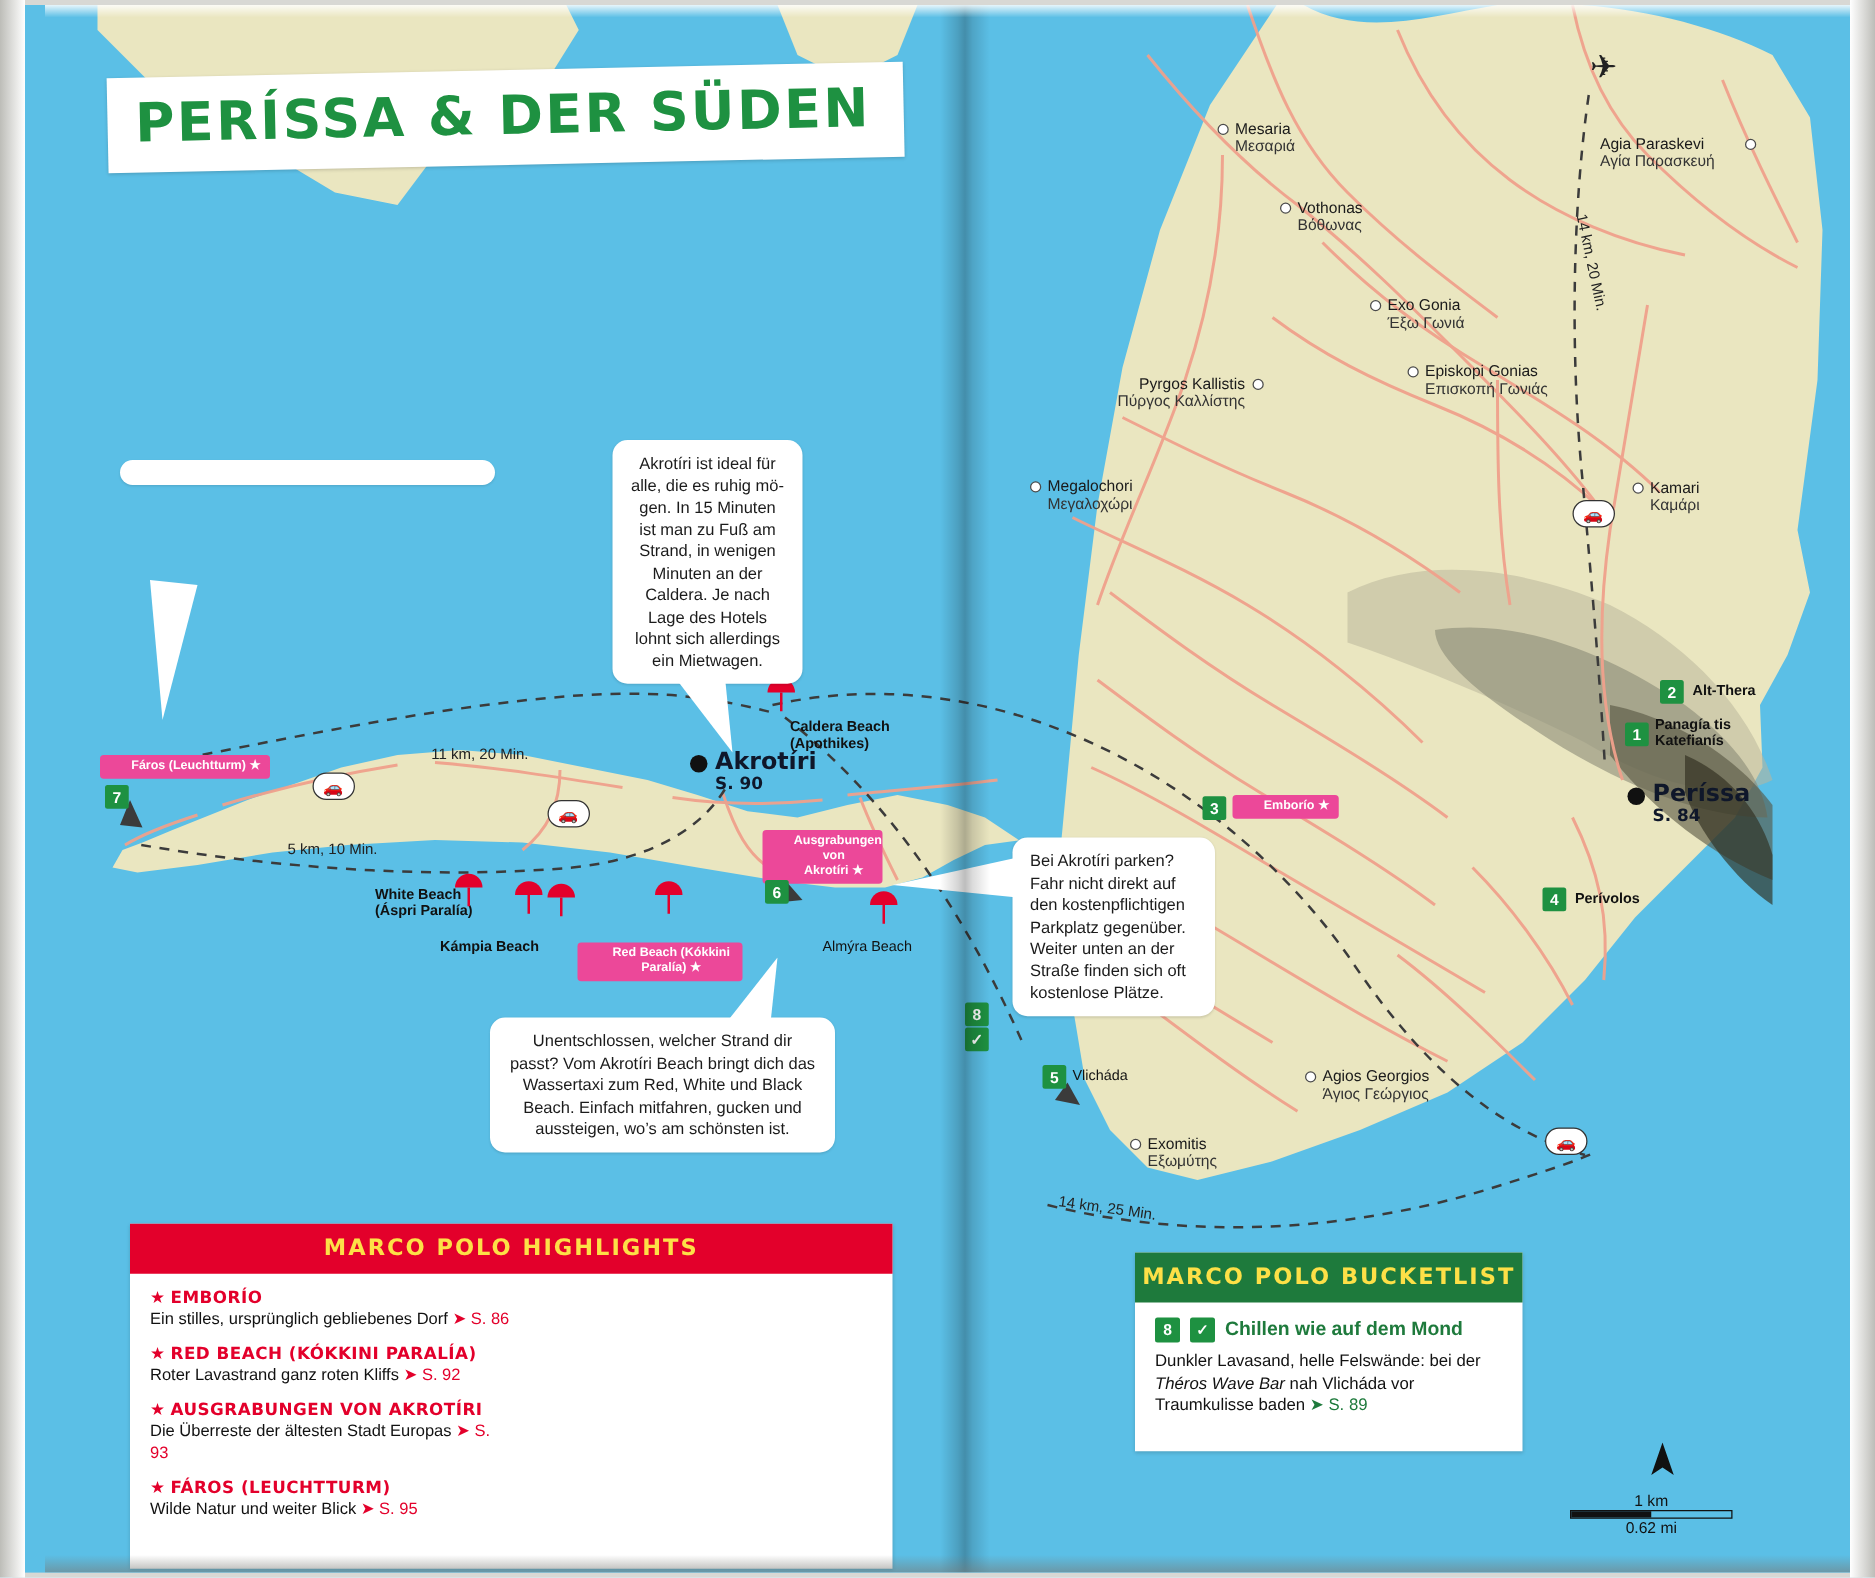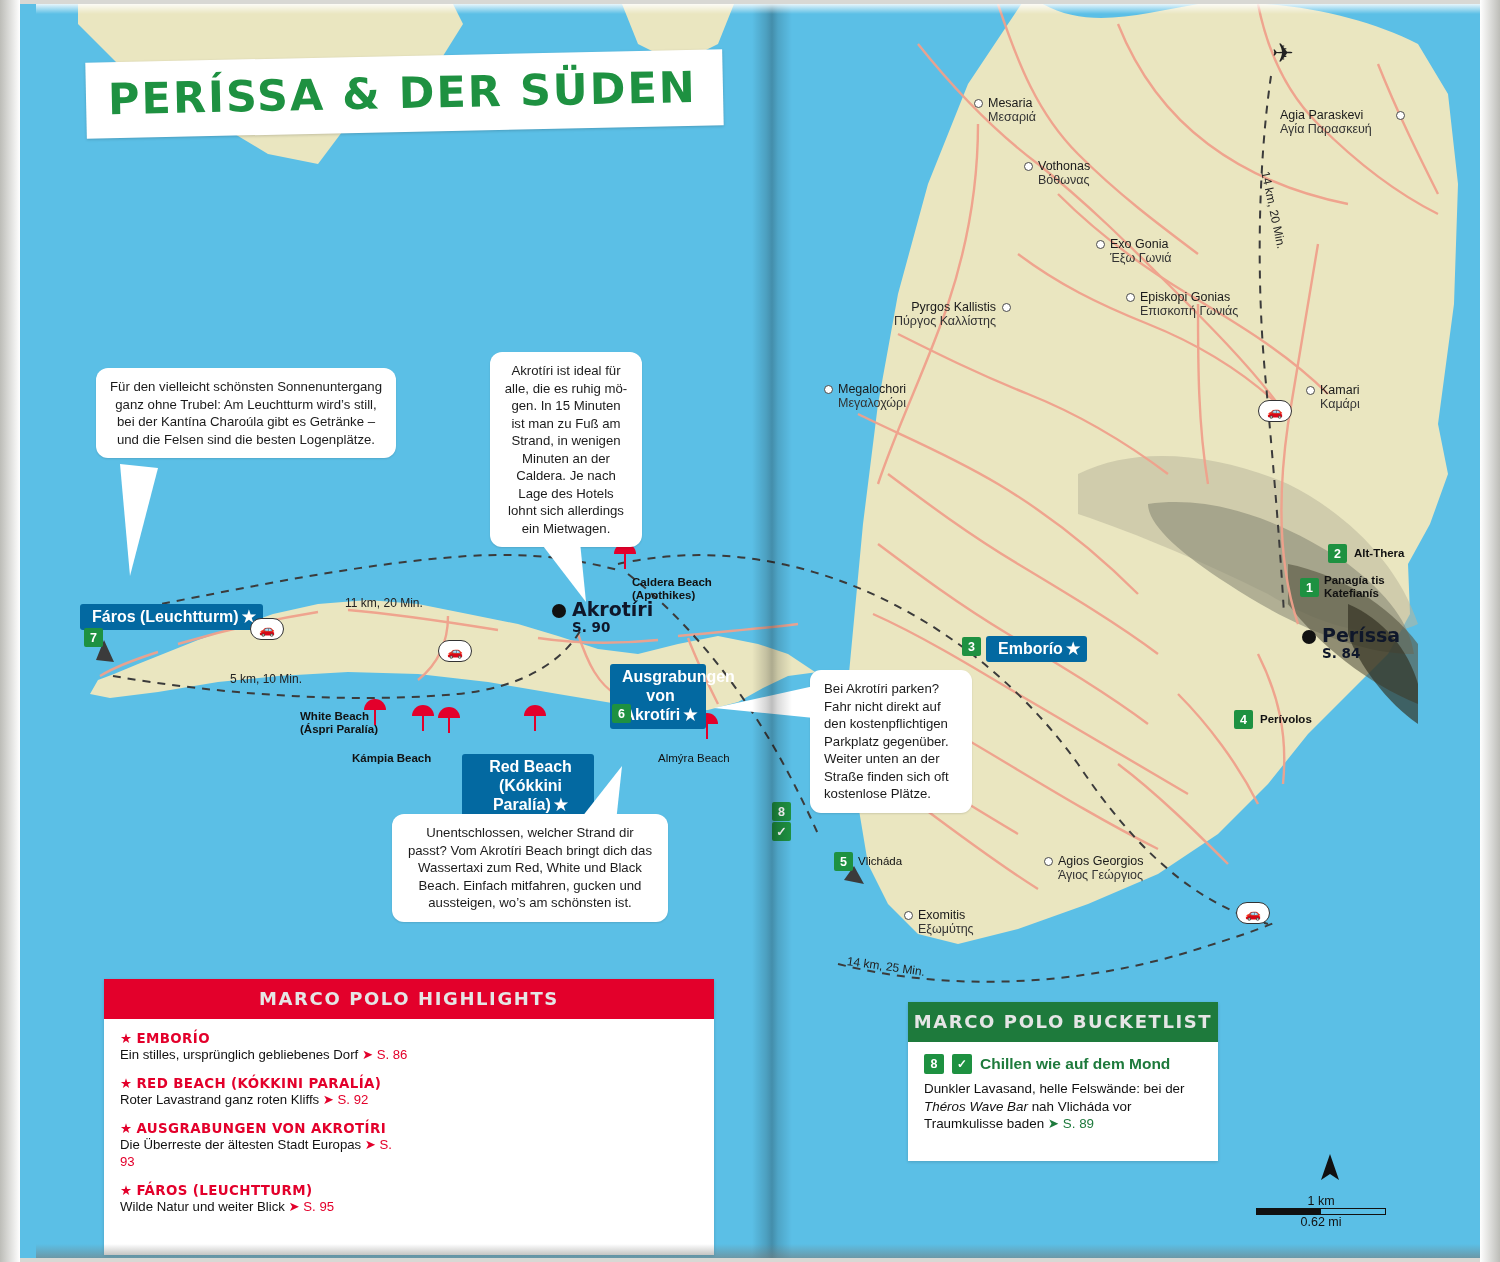--- a/index.html
+++ b/index.html
@@ -115,23 +115,23 @@
     position: absolute; z-index: 24;
     font-family: "DejaVu Sans", sans-serif;
     font-weight: bold; font-size: 19px; color: #0f172a;
     line-height: 1.05;
   }
   .city-name .pg { display:block; font-size: 13.5px; font-weight: bold; }
 
   
   .tag-red {
     position: absolute;
-    background: #0369a1; color: #fff;
-    font-size: 16px; font-weight: bold;
-    padding: 3px 7px 4px 12px;
+    background: #ec4899; color: #fff;
+    font-size: 10px; font-weight: bold;
+    padding: 3px 7px 4px 25px;
     border-radius: 3px;
     z-index: 26;
     line-height: 1.2;
     white-space: nowrap;
   }
   .tag-red .star { color: #fff; margin-left: 3px; }
   .num-box {
     position: absolute;
     width: 19px; height: 19px;
     background: #1e9141; color: #fff;
@@ -150,21 +150,21 @@
   }
 
   
   .legend {
     position: absolute;
     background: #ffffff;
     z-index: 32;
     box-shadow: 0 1px 3px rgba(0,0,0,0.16);
   }
   .legend-head {
-    color: #e5e5e5; font-family: "DejaVu Sans", sans-serif; font-weight: bold;
+    color: #fde047; font-family: "DejaVu Sans", sans-serif; font-weight: bold;
     font-size: 18px; letter-spacing: 1.6px; text-align: center;
     padding: 9px 0 10px 0;
   }
   .head-red { background: #e3002b; }
   .head-green { background: #1e7a3c; }
   .legend-body { padding: 12px 16px 28px 16px; }
   .hl-col { width: 50%; display: inline-block; vertical-align: top; }
   .hl-item { margin-bottom: 12px; }
   .hl-title {
     color: #e3002b; font-weight: bold; font-size: 13.4px; letter-spacing: .4px;
@@ -299,34 +299,33 @@
       <polygon points="86,636 96,658 78,656" fill="#3b3b3b"></polygon>
       <polygon points="836,862 846,880 826,876" fill="#3b3b3b"></polygon>
       <polygon points="610,700 624,716 604,718" fill="#3b3b3b"></polygon>
     </svg>
 
     <div class="title-banner">
       <h1>PERÍSSA &amp; DER SÜDEN</h1>
     </div>
 
     <div class="bubble" style="left:78px; top:364px; width:300px;">
-      <span>Für den vielleicht schönsten Sonnen­untergang ganz ohne Trubel: Am Leuchtturm wird’s still, bei der Kantína Charoúla gibt es Getränke – und die Fel­sen sind die besten Logenplätze.</span>
       <svg width="60" height="120" style="position:absolute; left:14px; top:96px;">
         <polygon points="10,0 48,4 20,112" fill="#ffffff"></polygon>
       </svg>
     </div>
 
     <div class="bubble" style="left:472px; top:348px; width:152px;">
       <span>Akrotíri ist ideal für alle, die es ruhig mö­gen. In 15 Minuten ist man zu Fuß am Strand, in wenigen Minuten an der Caldera. Je nach Lage des Hotels lohnt sich allerdings ein Mietwagen.</span>
       <svg width="60" height="70" style="position:absolute; left:46px; top:190px;">
         <polygon points="4,0 44,0 50,60" fill="#ffffff"></polygon>
       </svg>
     </div>
 
-    <div class="bubble" style="left:792px; top:666px; width:162px; text-align:left;border-radius:11px;">
+    <div class="bubble" style="left:792px; top:666px; width:162px; text-align:left;">
       <span>Bei Akrotíri parken? Fahr nicht direkt auf den kos­tenpflichtigen Parkplatz gegenüber. Weiter unten an der Straße finden sich oft kostenlose Plätze.</span>
       <svg width="110" height="40" style="position:absolute; left:-96px; top:14px;">
         <polygon points="100,2 100,34 0,24" fill="#ffffff"></polygon>
       </svg>
     </div>
 
     <div class="bubble" style="left:374px; top:810px; width:276px;">
       <span>Unentschlossen, welcher Strand dir passt? Vom Akrotíri Beach bringt dich das Wassertaxi zum Red, White und Black Beach. Einfach mitfahren, gucken und aussteigen, wo’s am schönsten ist.</span>
       <svg width="90" height="60" style="position:absolute; left:150px; top:-48px;">
         <polygon points="36,56 74,56 80,0" fill="#ffffff"></polygon>

